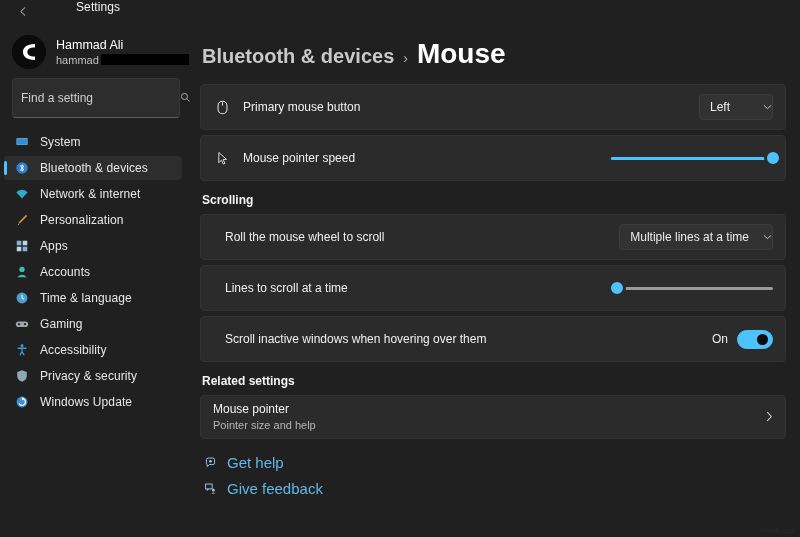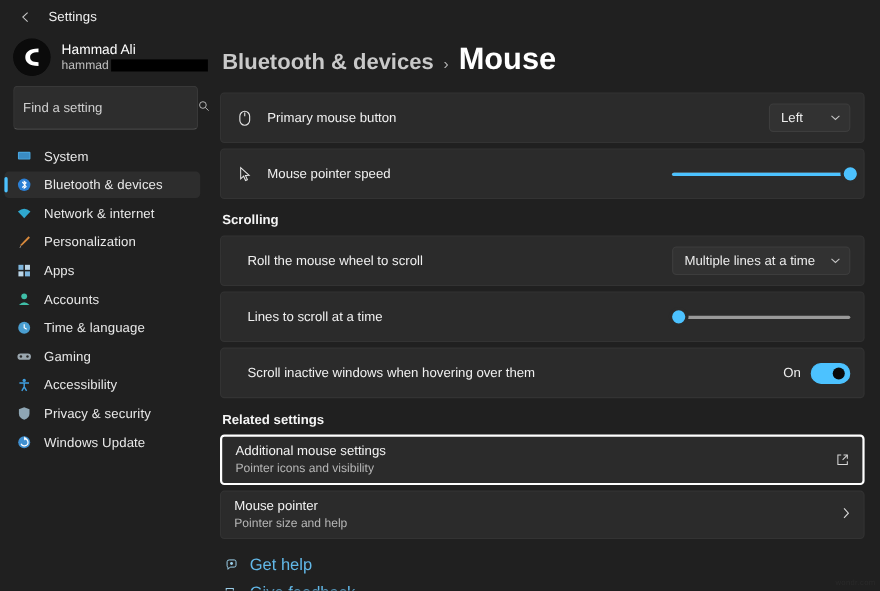--- a/index.html
+++ b/index.html
@@ -21,23 +21,24 @@
     background: #202020;
     display: flex;
     flex-direction: column;
   }
 
   
   .titlebar {
     height: 30px;
     flex: 0 0 30px;
     display: flex;
-    align-items: center;
+    align-items: flex-start;
     background: #202020;
     padding-left: 10px;
+    gap: 32px;
   }
   .back-btn {
     width: 26px;
     height: 22px;
     display: flex;
     align-items: center;
     justify-content: center;
     border-radius: 4px;
     color: #c8c8c8;
     font-size: 13px;
@@ -262,21 +263,21 @@
 
   .dropdown {
     height: 26px;
     min-width: 74px;
     background: #323232;
     border: 1px solid #3d3d3d;
     border-radius: 4px;
     display: flex;
     align-items: center;
     justify-content: space-between;
-    padding: 0 8px 0 10px;
+    padding: 0 0 0 10px;
     color: #ececec;
     font-size: 12px;
     flex: 0 0 auto;
   }
   .dropdown .dd-caret {
     font-size: 8px;
     color: #c4c4c4;
     margin-left: 14px;
   }
 
@@ -628,33 +629,20 @@
         <div class="toggle-wrap">
           <span class="toggle-state">On</span>
           <div class="toggle">
             <div class="knob"></div>
           </div>
         </div>
       </div>
 
       <div class="section-head">Related settings</div>
 
-      <div class="card tall focused">
-        <div class="row-stack">
-          <div class="row-title">Additional mouse settings</div>
-          <div class="row-sub">Pointer icons and visibility</div>
-        </div>
-        <span class="extlink">
-          <svg width="12" height="12" viewBox="0 0 14 14">
-            <path d="M5.5 2 L2 2 L2 12 L12 12 L12 8.5" fill="none" stroke="#d8d8d8" stroke-width="1.1"></path>
-            <path d="M8 2 L12 2 L12 6" fill="none" stroke="#d8d8d8" stroke-width="1.1"></path>
-            <line x1="12" y1="2" x2="7" y2="7" stroke="#d8d8d8" stroke-width="1.1"></line>
-          </svg>
-        </span>
-      </div>
 
       <div class="card tall">
         <div class="row-stack">
           <div class="row-title">Mouse pointer</div>
           <div class="row-sub">Pointer size and help</div>
         </div>
         <span class="chevron">
           <svg width="7" height="11" viewBox="0 0 8 12">
               <path d="M1.5 1 L6 6 L1.5 11" fill="none" stroke="#d6d6d6" stroke-width="1.2"></path>
             </svg>

